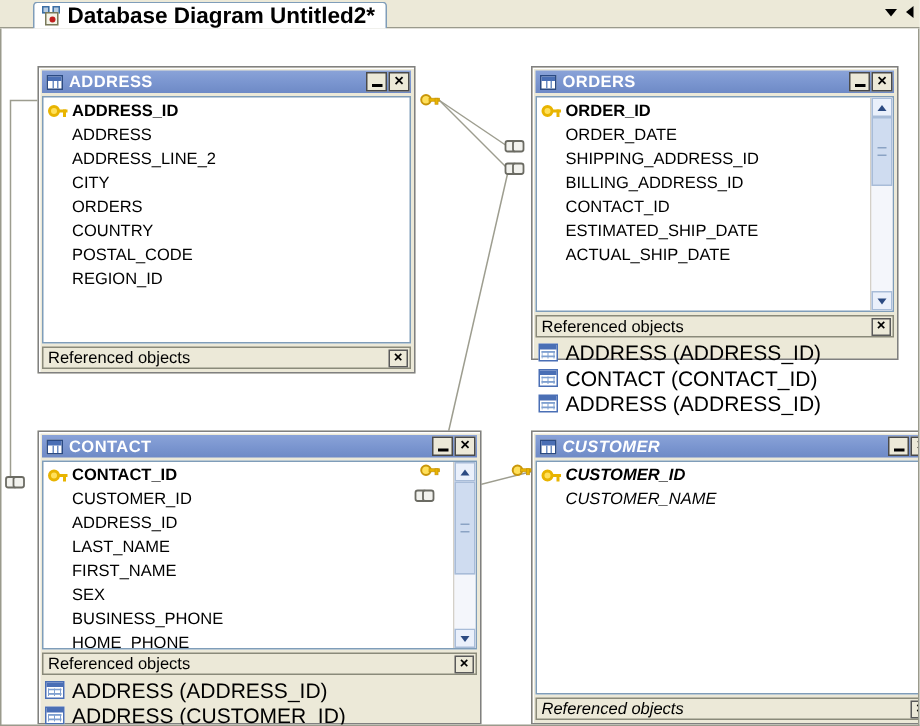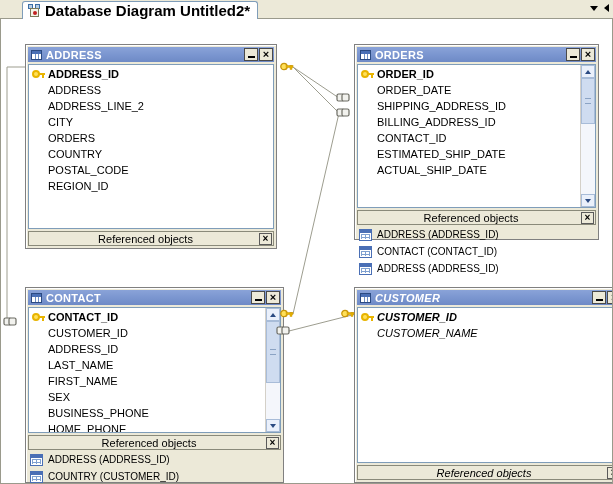--- a/index.html
+++ b/index.html
@@ -86,25 +86,25 @@
   .vsb .arrow-up{width:0;height:0;border-left:3px solid transparent;border-right:3px solid transparent;border-bottom:4px solid #2b4a82;}
   .vsb .arrow-dn{width:0;height:0;border-left:3px solid transparent;border-right:3px solid transparent;border-top:4px solid #2b4a82;}
   .vsb .track{flex:1;background:#f4f6fb;position:relative;}
   .vsb .thumb{position:absolute;left:0;right:0;background:#cfdcf0;border:1px solid #a8bcd8;box-sizing:border-box;}
   .vsb .thumb:after{content:"";position:absolute;left:3px;top:50%;margin-top:-3px;width:6px;height:6px;
      border-top:1px solid #8ba3c4;border-bottom:1px solid #8ba3c4;box-sizing:border-box;}
 
   
   .refbar{flex:none;height:15px;margin-top:2px;background:#ece9d8;border:1px solid #8a8a7a;
      box-sizing:border-box;display:flex;align-items:center;padding:0 1px 0 3px;font-size:11px;color:#000;}
-  .refbar .rb-label{flex:1;white-space:nowrap;text-align:center;}
+  .refbar .rb-label{flex:1;white-space:nowrap;}
   .refbar .rb-x{width:13px;height:12px;border:1px solid #5a5a5a;background:#ece9d8;box-sizing:border-box;
      display:flex;align-items:center;justify-content:center;font-weight:bold;font-size:10px;line-height:1;}
   .reflist{flex:none;padding:1px 0 0 2px;overflow:hidden;}
-  .refrow{height:17px;display:flex;align-items:center;gap:5px;font-size:10px;color:#000;white-space:nowrap;}
+  .refrow{height:17px;display:flex;align-items:center;gap:5px;font-size:14px;color:#000;white-space:nowrap;}
   .tbl-ico{width:13px;height:12px;flex:none;background:#ffffff;border:1px solid #4a6fb5;box-sizing:border-box;position:relative;}
   .tbl-ico:before{content:"";position:absolute;left:0;right:0;top:0;height:3px;background:#4a6fb5;}
   .tbl-ico:after{content:"";position:absolute;left:1px;top:4px;right:1px;bottom:1px;
      background:
        linear-gradient(to right,#7fa0d0 1px,transparent 1px) 0 0/4px 100%,
        linear-gradient(to bottom,#7fa0d0 1px,transparent 1px) 0 0/100% 3px;}
 </style>
 </head>
 <body>
 
@@ -273,21 +273,21 @@
                 <span>CONTACT (CONTACT_ID)</span>
               </div>
             <div class="refrow">
                 <span class="tbl-ico"></span>
                 <span>ADDRESS (ADDRESS_ID)</span>
               </div>
           </div>
         </div>
       </div>
 
-      <div class="tw" style="left:24px;top:256px;width:259px;height:196px;">
+      <div class="tw" style="left:24px;top:256px;width:296px;height:196px;">
         <div class="tw-outer">
           <div class="tw-title">
             <span class="t-ico"></span>
             <span class="t-name">CONTACT</span>
             <span class="winbtn min"></span>
             <span class="winbtn cls">×</span>
           </div>
           <div class="tw-body" style="height:126px;flex:none;">
             <div class="cols">
               <div class="col pk">
@@ -345,21 +345,21 @@
             <span class="rb-label">Referenced objects</span>
             <span class="rb-x">×</span>
           </div>
           <div class="reflist">
             <div class="refrow">
                 <span class="tbl-ico"></span>
                 <span>ADDRESS (ADDRESS_ID)</span>
               </div>
             <div class="refrow">
                 <span class="tbl-ico"></span>
-                <span>COUNTRY (CUSTOMER_ID)</span>
+                <span>ADDRESS (CUSTOMER_ID)</span>
               </div>
           </div>
         </div>
       </div>
 
       <div class="tw" style="left:353px;top:256px;width:271px;height:196px;font-style:italic;">
         <div class="tw-outer">
           <div class="tw-title">
             <span class="t-ico"></span>
             <span class="t-name">CUSTOMER</span>

